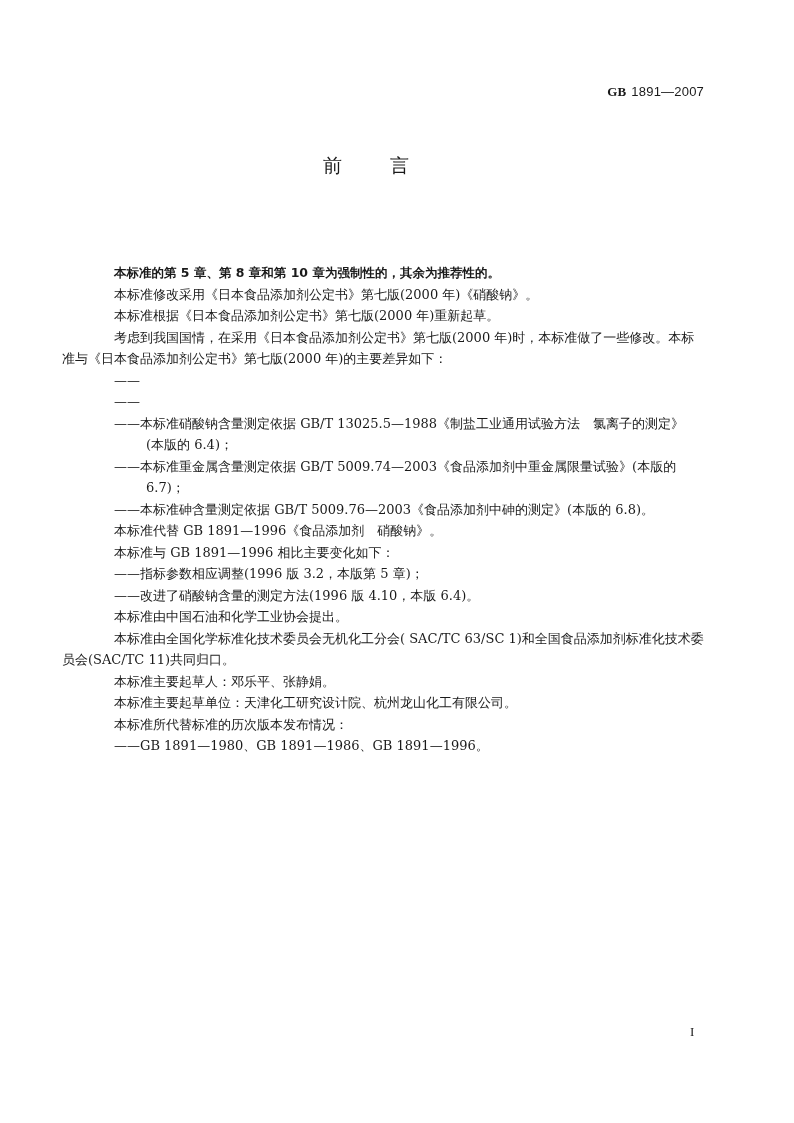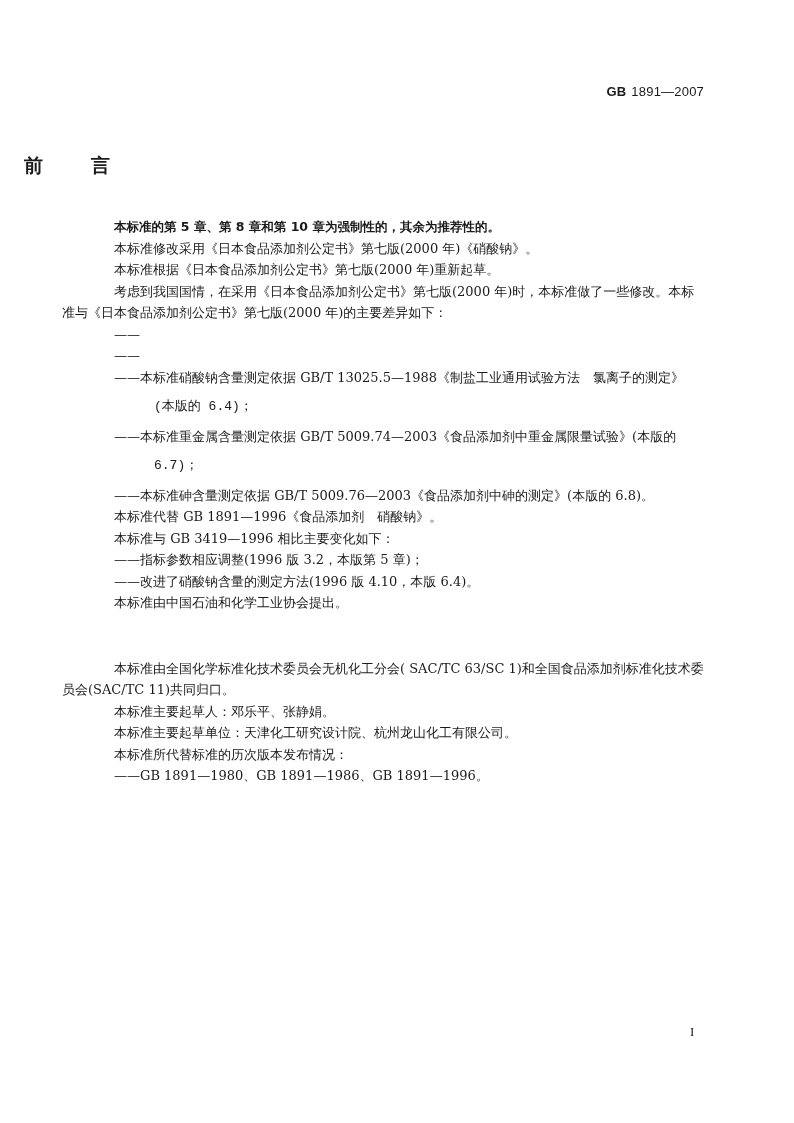--- a/index.html
+++ b/index.html
@@ -1,31 +1,31 @@
 <!DOCTYPE html>
 <html><head>
 <meta charset="utf-8">
 <style>
   html, body { margin: 0; padding: 0; background: #ffffff; }
   body { width: 794px; height: 1123px; position: relative; overflow: hidden;
          font-family: "DejaVu Serif", "Liberation Serif", serif; color: #1a1a1a; }
   .header-code { position: absolute; top: 84px; right: 90px; font-size: 13px;
                  font-family: "Liberation Sans", sans-serif; letter-spacing: 0.2px; }
-  .header-code .gb { font-weight: bold; font-family: Liberation Sans, sans-serif; margin-right: 5px; text-align: right; }
-  .title { position: absolute; top: 153px; left: 0; width: 732px; 
-           font-size: 19px; font-weight: bold; font-family: "DejaVu Sans", sans-serif; }
+  .header-code .gb { font-weight: bold; font-family: Liberation Serif, serif; margin-right: 5px; text-align: right; }
+  .title { position: absolute; top: 153px; left: 0; width: 732px; text-align: center;
+           font-size: 19px; font-weight: normal; font-family: "DejaVu Sans", sans-serif; }
   .title span { display: inline-block; margin: 0 24px; }
   .body { position: absolute; top: 216px; left: 88px; width: 618px; font-size: 13px; line-height: 21.5px; }
   .p { text-indent: 26px; margin: 0; white-space: pre-wrap; }
-  .p.bold { font-weight: bold; font-family: "DejaVu Sans", sans-serif; font-size: 12.5px; }
+  .p.bold { font-weight: bold; font-family: "DejaVu Sans", sans-serif; font-size: 12.5px; margin-top: 46px; }
   .dash { margin: 0; padding-left: 26px; }
   .dash .row { display: flex; }
   .dash .mark { flex: 0 0 auto; white-space: nowrap; }
   .dash .txt { white-space: pre-wrap; }
-  .cont { padding-left: 58px; margin: 8px; font-family: Liberation Mono, monospace; }
+  .cont { padding-left: 58px; margin: 0; }
   .page-num { position: absolute; top: 1024px; left: 690px; font-size: 13px;
               font-family: "Liberation Serif", serif; }
 </style>
 </head>
 <body>
 
 <div class="header-code">
   <span class="gb">GB</span><span>1891—2007</span>
 </div>
 
@@ -64,35 +64,35 @@
     </div>
   <p class="cont">6.7)；</p>
   <div class="dash">
       <div class="row">
         <span class="mark">——</span>
         <span class="txt">本标准砷含量测定依据 GB/T 5009.76—2003《食品添加剂中砷的测定》(本版的 6.8)。</span>
       </div>
     </div>
 
   <p class="p">本标准代替 GB 1891—1996《食品添加剂　硝酸钠》。</p>
-  <p class="p">本标准与 GB 3419—1996 相比主要变化如下：</p>
+  <p class="p">本标准与 GB 1891—1996 相比主要变化如下：</p>
   <div class="dash">
       <div class="row">
         <span class="mark">——</span>
         <span class="txt">指标参数相应调整(1996 版 3.2，本版第 5 章)；</span>
       </div>
     </div>
   <div class="dash">
       <div class="row">
         <span class="mark">——</span>
         <span class="txt">改进了硝酸钠含量的测定方法(1996 版 4.10，本版 6.4)。</span>
       </div>
     </div>
   <p class="p">本标准由中国石油和化学工业协会提出。</p>
-  <p class="p" style="margin-left:-26px; text-indent:52px;margin-top:44px;">本标准由全国化学标准化技术委员会无机化工分会( SAC/TC 63/SC 1)和全国食品添加剂标准化技术委员会(SAC/TC 11)共同归口。</p>
+  <p class="p" style="margin-left:-26px; text-indent:52px;">本标准由全国化学标准化技术委员会无机化工分会( SAC/TC 63/SC 1)和全国食品添加剂标准化技术委员会(SAC/TC 11)共同归口。</p>
   <p class="p">本标准主要起草人：邓乐平、张静娟。</p>
   <p class="p">本标准主要起草单位：天津化工研究设计院、杭州龙山化工有限公司。</p>
   <p class="p">本标准所代替标准的历次版本发布情况：</p>
   <div class="dash">
       <div class="row">
         <span class="mark">——</span>
         <span class="txt">GB 1891—1980、GB 1891—1986、GB 1891—1996。</span>
       </div>
     </div>
 </div>

